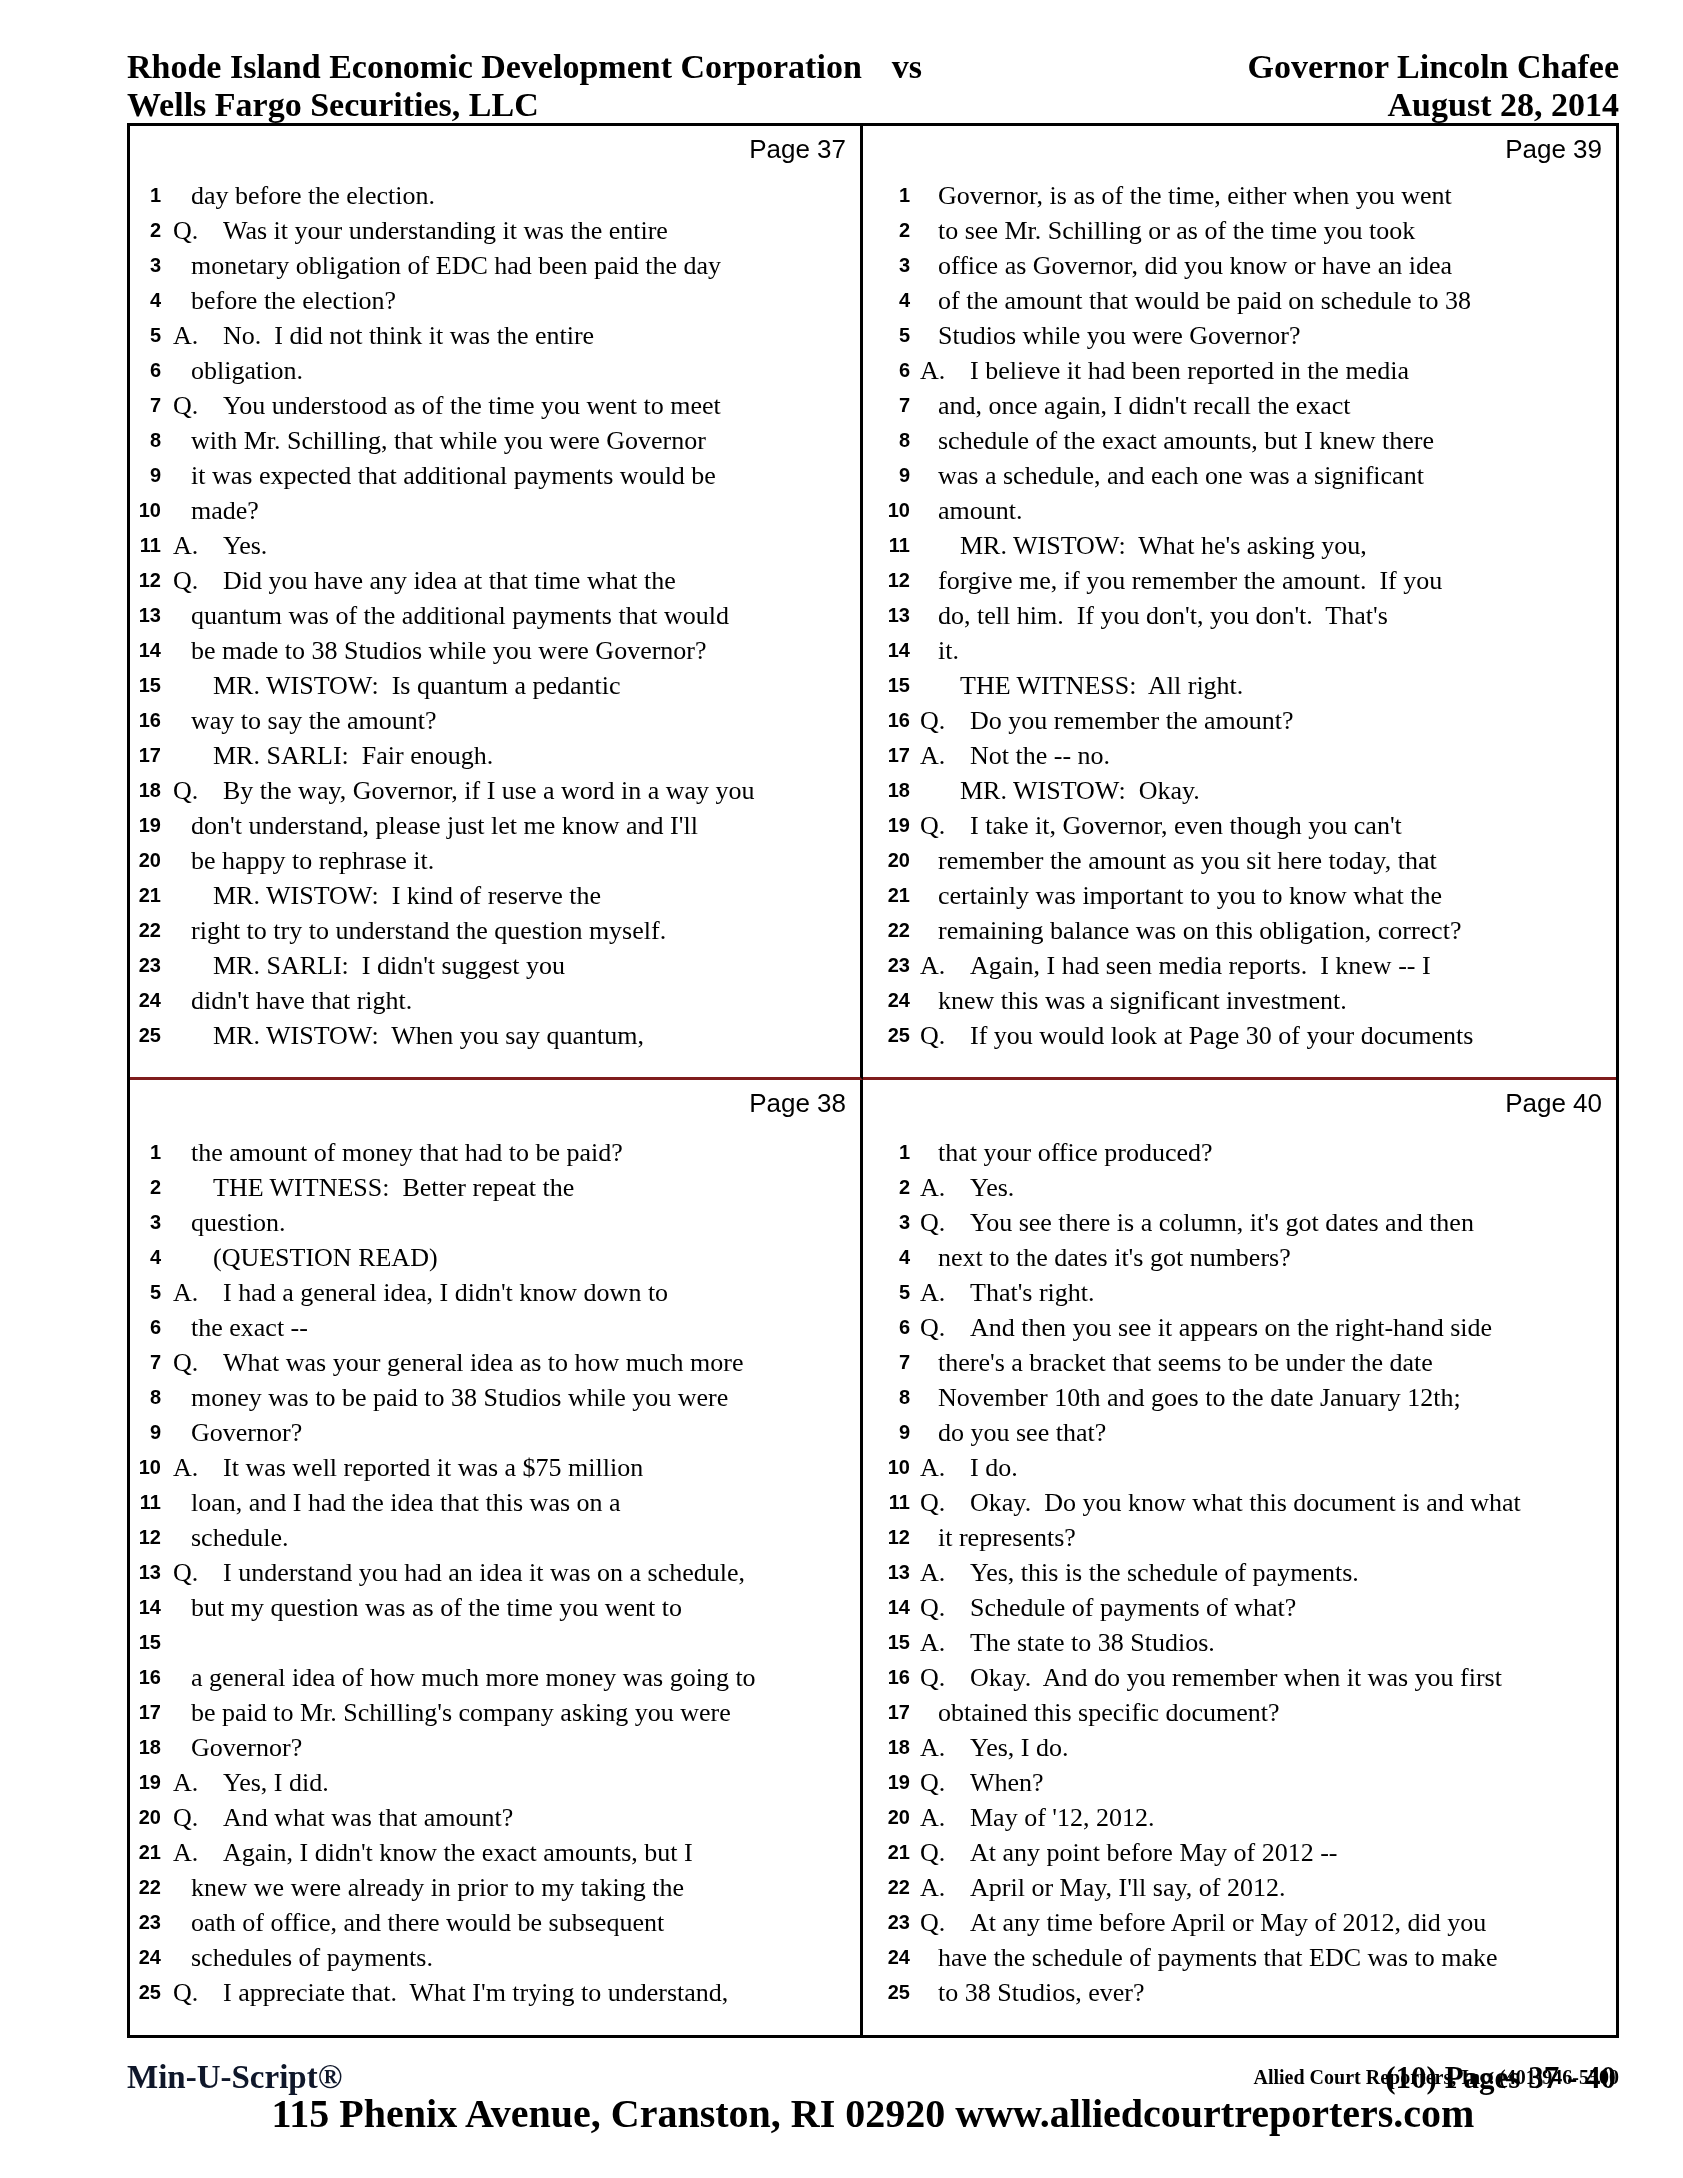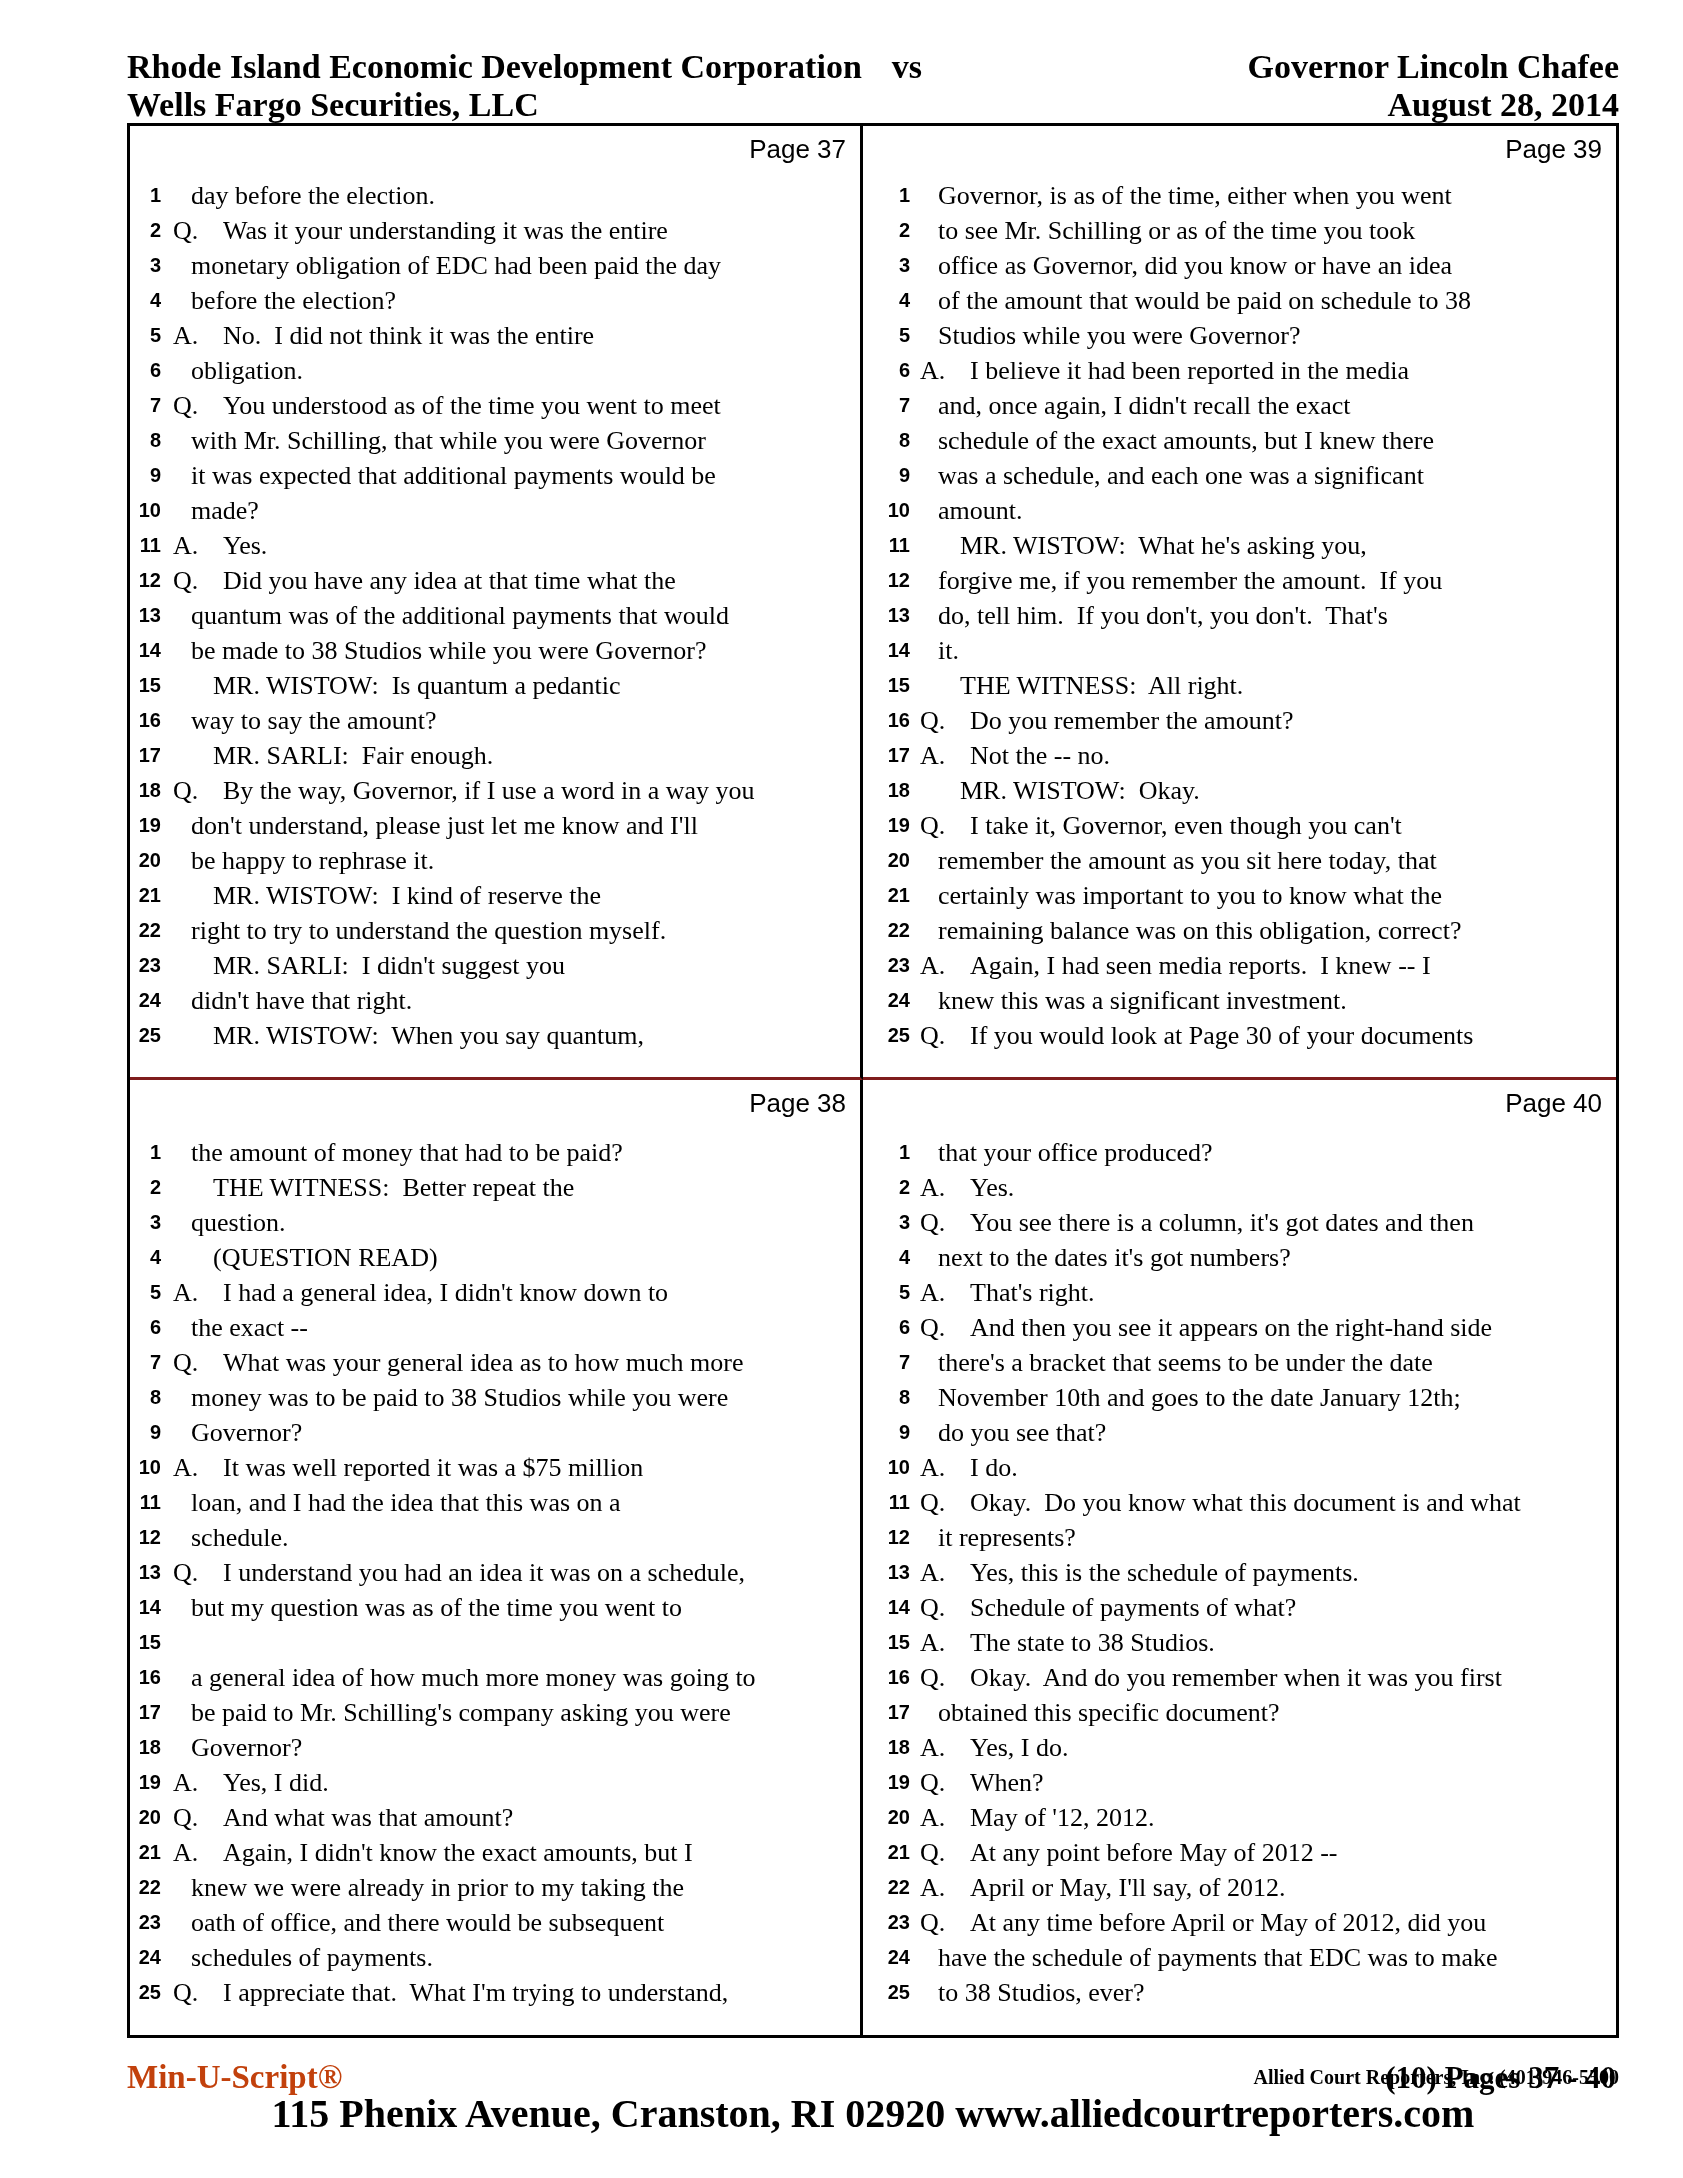--- a/index.html
+++ b/index.html
@@ -29,21 +29,21 @@
   .cell.cr .num{width:47px;}
   .body{position:relative;margin-left:30px;}
   .cell.cr .body{margin-left:28px;font-family:Liberation Serif, serif;}
   .pfx{position:absolute;left:-18px;top:0;}
   .body.q .txt{padding-left:32px;display:inline-block;}
   .body.s .txt{padding-left:22px;display:inline-block;}
 
   
   .footer{position:absolute;left:127px;top:2059px;width:1492px;font-weight:bold;font-family:"Liberation Serif",serif;}
   .frow1{position:relative;height:37px;line-height:37px;}
-  .brand{position:absolute;left:0;top:0;color:#c2410c;font-size:33px;}
+  .brand{position:absolute;left:0;top:0;color:#0f172a;font-size:33px;}
   .fcenter{display:block;text-align:right;font-size:20px;}
   .frange{position:absolute;right:3px;top:0;font-size:31px;}
   .frow2{text-align:center;font-size:40px;line-height:36px;}
 </style>
 </head>
 <body>
 
 <div class="hdr hdr-left">
   <div><span>Rhode Island Economic Development Corporation</span><span class="vs">vs</span></div>
   <div>Wells Fargo Securities, LLC</div>

